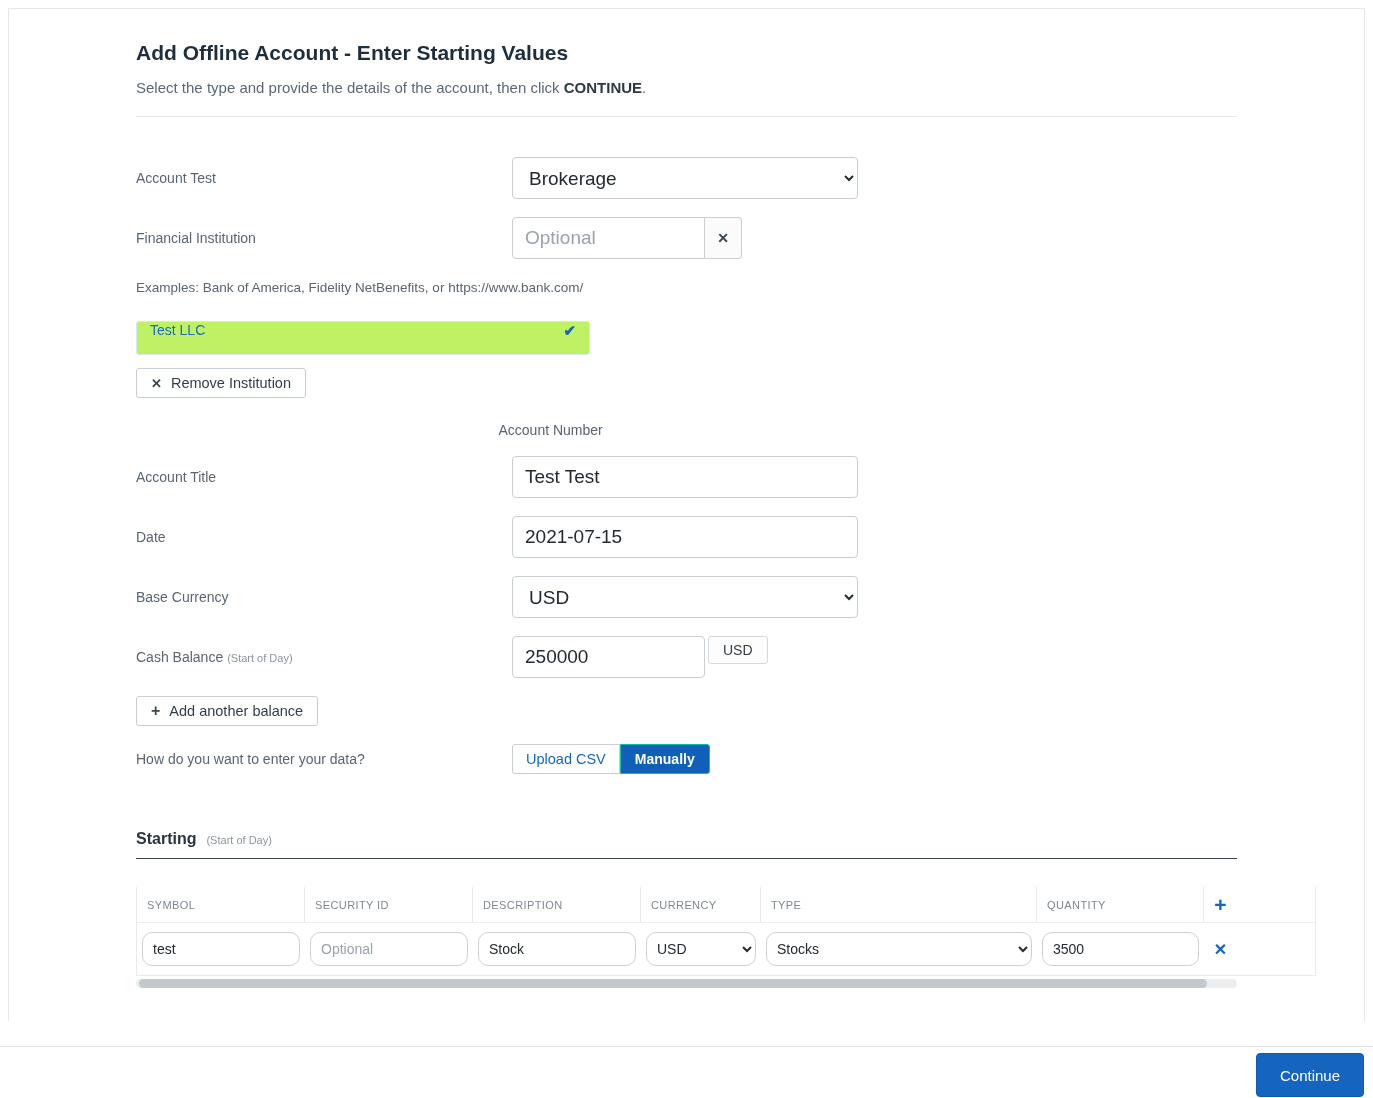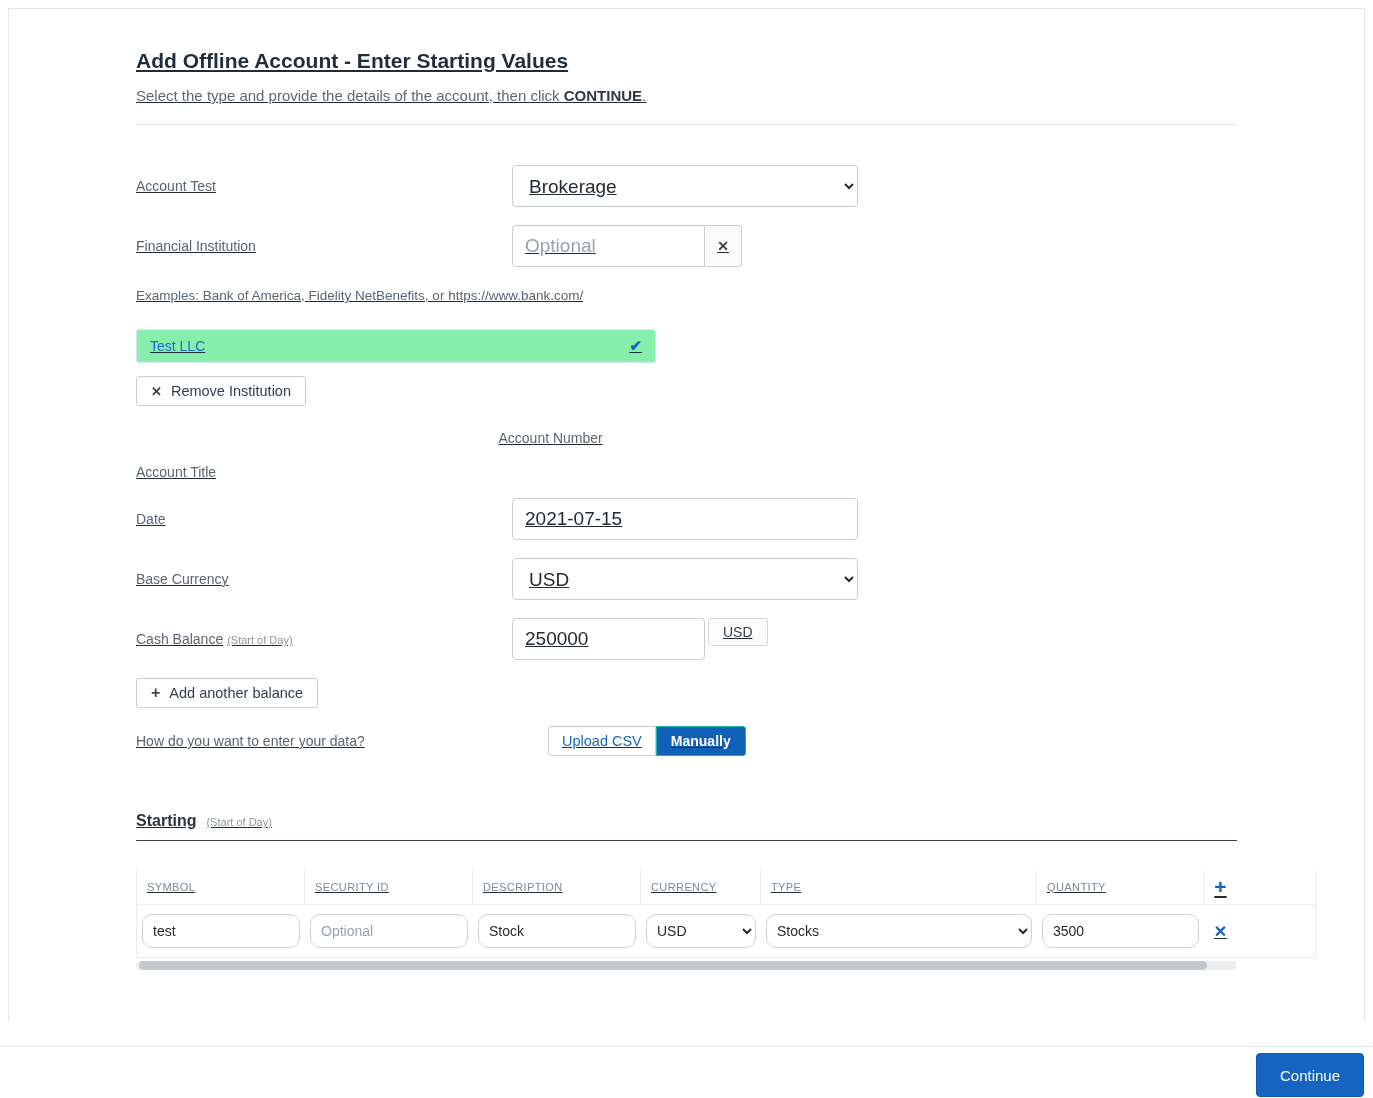--- a/index.html
+++ b/index.html
@@ -15,23 +15,22 @@
     height: 1098px;
     background: #fff;
     overflow: hidden;
   }
   .card {
     position: absolute;
     top: 8px; left: 8px; right: 8px;
     height: 1013px;
     border: 1px solid #e4e7ea;
     border-bottom: none;
-    padding: 40px 0 0 127px;
-    background: #fff;
-    text-decoration: underline;
+    padding: 32px 0 0 127px;
+    background: #fff;
   }
   .content { width: 1101px; }
 
   h1.title {
     margin: 0;
     font-size: 21px;
     font-weight: 700;
     color: #1f2e3c;
   }
   .subtitle {
@@ -80,25 +79,25 @@
     color: #3b454e;
     font-weight: 700;
     display: flex; align-items: center; justify-content: center;
     font-family: "Liberation Sans", sans-serif;
   }
 
   .examples { margin: 21px 0 0; font-size: 13.5px; color: #5a6570; }
 
   .selected-institution {
     margin-top: 26px;
-    width: 520px; height: 34px;
-    background: #86efac;
+    width: 454px; height: 34px;
+    background: #bef264;
     border: 1px solid #d6e5f8;
     border-radius: 3px;
-    display: flex; align-items: center; justify-content: space-between;
+    display: flex; align-items: flex-start; justify-content: space-between;
     padding: 0 13px;
     cursor: pointer;
   }
   .inst-name { color: #1b6ac9; font-size: 14px; }
   .check { color: #1565c0; font-weight: 700; font-size: 15px; }
 
   .btn-outline {
     margin-top: 13px;
     height: 30px;
     display: inline-flex; align-items: center; gap: 9px;
@@ -130,21 +129,20 @@
   .toggle { display: flex; }
   .toggle-left {
     height: 30px; padding: 0 13px;
     background: #fff;
     border: 1px solid #c9ced3;
     border-radius: 3px 0 0 3px;
     color: #1565c0;
     font-size: 14.5px;
     cursor: pointer;
     font-family: "Liberation Sans", sans-serif;
-    margin-left: 36px;
   }
   .toggle-right {
     height: 30px; padding: 0 14px;
     background: #1060b7;
     border: 1px solid #14b8a6;
     border-radius: 0 3px 3px 0;
     color: #fff;
     font-size: 14px;
     font-weight: 700;
     cursor: pointer;
@@ -272,20 +270,21 @@
       </button>
 
       
       <div class="form-row gap-lg">
         <div class="label">Account Number</div>
       </div>
 
       
       <div class="form-row">
         <div class="label">Account Title</div>
+        <input class="control w-lg" value="Test Test" style="">
       </div>
 
       
       <div class="form-row">
         <div class="label">Date</div>
         <input class="control w-lg" value="2021-07-15" style="">
       </div>
 
       
       <div class="form-row">

